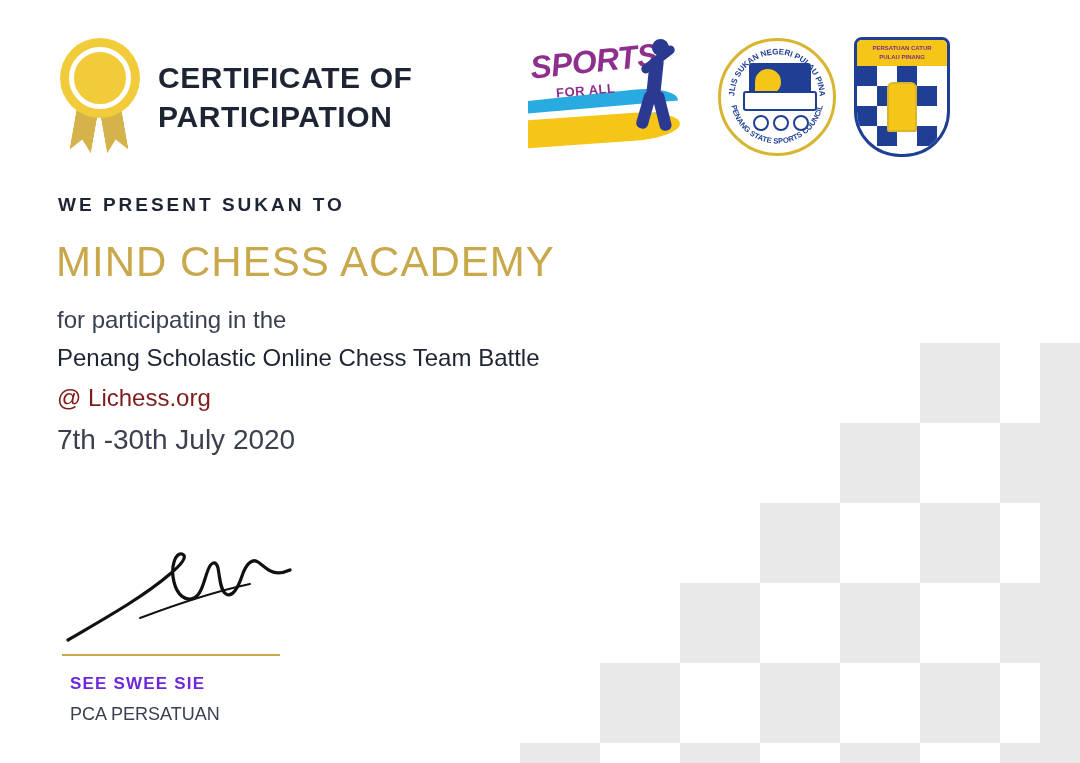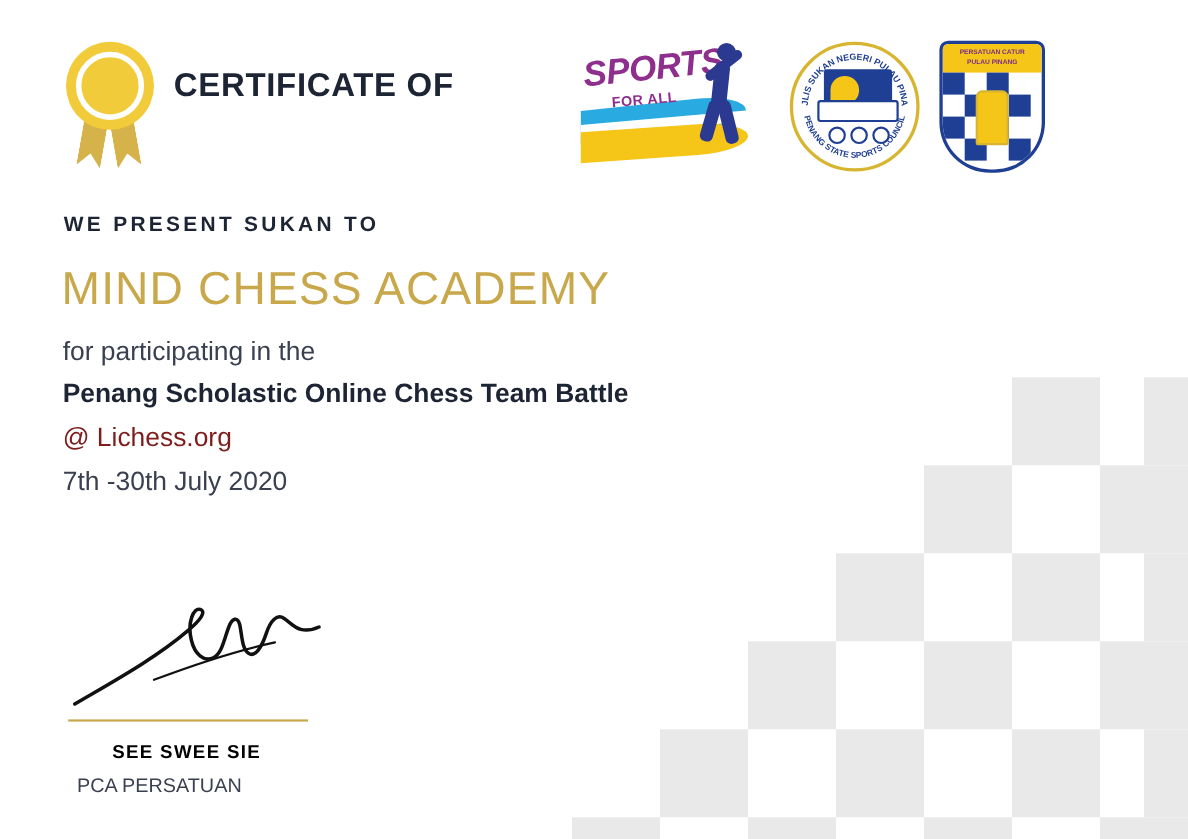--- a/index.html
+++ b/index.html
@@ -331,35 +331,35 @@
     left: 57px;
     top: 306px;
     font-size: 24px;
     color: #3a4050;
   }
   .line-event {
     position: absolute;
     left: 57px;
     top: 344px;
     font-size: 24px;
-    font-weight: bold;
+    font-weight: normal;
     color: #1d2433;
   }
   .line-platform {
     position: absolute;
     left: 57px;
     top: 384px;
     font-size: 24px;
     color: #7f1d1d;
   }
   .line-dates {
     position: absolute;
     left: 57px;
     top: 424px;
-    font-size: 24px;
+    font-size: 28px;
     color: #3a4050;
   }
 
   
   .signature {
     position: absolute;
     left: 62px;
     top: 540px;
     width: 230px;
     height: 110px;
@@ -372,22 +372,21 @@
     height: 2px;
     background: #c8a84b;
   }
   .sig-name {
     position: absolute;
     left: 70px;
     top: 674px;
     font-size: 17px;
     font-weight: bold;
     letter-spacing: 1.2px;
-    color: #000000;
-    margin-left: 32px;
+    color: #6d28d9;
   }
   .sig-role {
     position: absolute;
     left: 70px;
     top: 704px;
     font-size: 18px;
     color: #3a4050;
   }
 </style>
 </head>
@@ -419,20 +418,21 @@
   <div class="header">
 
     <div class="seal">
       <div class="ribbon-l"></div>
       <div class="ribbon-r"></div>
       <div class="disc"></div>
     </div>
 
     <div class="cert-title">
       <div>CERTIFICATE OF</div>
+      <div>PARTICIPATION</div>
     </div>
 
     <div class="logos">
 
       <div class="logo-sports">
         <div class="swoosh-blue"></div>
         <div class="swoosh-white"></div>
         <div class="swoosh-yellow"></div>
         <div class="word">SPORTS</div>
         <div class="word2">FOR ALL</div>

